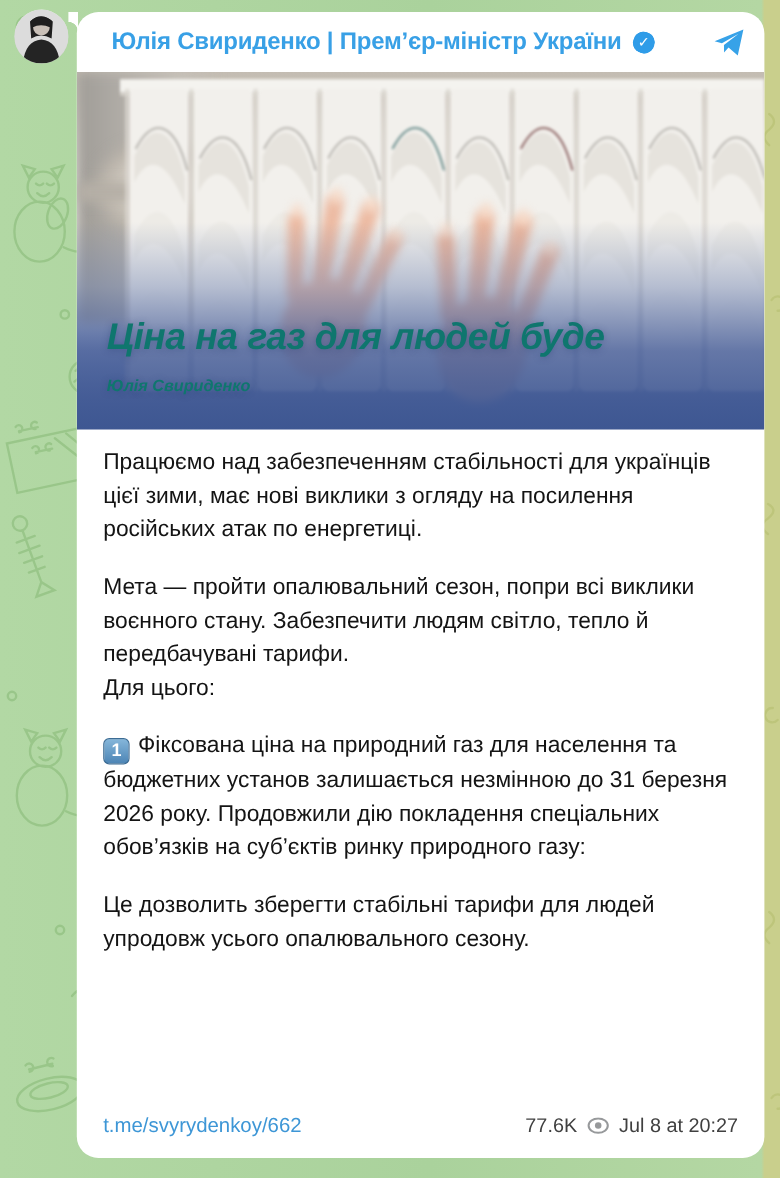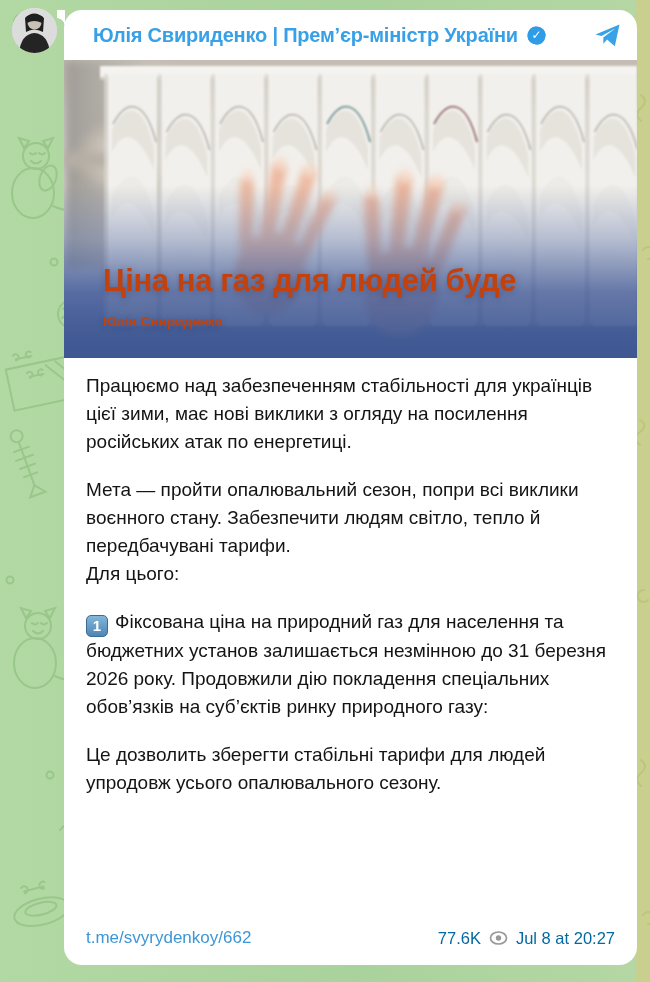--- a/index.html
+++ b/index.html
@@ -39,22 +39,22 @@
     background:linear-gradient(180deg,#c3bcb2 0%,#cdc6bd 8%,#dcd7d0 18%,#e9e6e1 40%,#e3e3e4 58%,#c2c9da 70%,#8296bf 82%,#54699f 92%,#3f5792 100%); }
   .wall-left { position:absolute; left:0; top:0; width:118px; height:210px;
     background:linear-gradient(90deg,#9f9c97 0%,#c6c1ba 72%,rgba(198,193,186,0) 100%); filter:blur(5px); }
   .valve { position:absolute; left:16px; top:58px; width:108px; height:78px; border-radius:50%;
     background:radial-gradient(ellipse at 50% 50%,#ded8d0 25%,#b8b1a7 68%,rgba(184,177,167,0) 100%); filter:blur(6px); }
   .pipe { position:absolute; left:0; top:92px; width:56px; height:16px; background:#b5afa6; filter:blur(5px); }
   .hero-art { position:absolute; inset:0; width:573px; height:298px; filter:blur(1.3px); }
   .hands-art { position:absolute; inset:0; width:573px; height:298px; filter:blur(3.5px); }
   .hero-overlay { position:absolute; inset:0;
     background:linear-gradient(180deg,rgba(130,150,195,0) 42%,rgba(108,128,175,0.45) 60%,rgba(76,98,155,0.85) 78%,rgba(62,87,146,0.98) 100%); }
-  .hero-text { position:absolute; left:39px; right:20px; bottom:28px; color:#c2410c;
-    text-shadow:0 1px 6px rgba(35,55,105,0.35); }
+  .hero-text { position:absolute; left:25px; right:20px; bottom:28px; color:#0f766e;
+    text-shadow:0 1px 6px rgba(35,55,105,0.35);font-style:italic; }
   .hero-title { font-size:31px; line-height:36px; font-weight:700; letter-spacing:-0.4px; margin-bottom:13px; }
   .hero-sub { font-size:13.5px; line-height:17px; }
   .hero-role { opacity:0.95; }
   .hero-name { font-weight:700;margin-top:14px; }
   .block { display:block; }
 
   
   .msg-body { flex:1 1 auto; padding:14px 26px 0 22px; font-size:19px; line-height:28px;
     color:#141414; overflow:hidden; }
   .para { margin:0 0 20px; }
@@ -62,21 +62,21 @@
   .keycap { display:inline-block; width:22px; height:22px; border-radius:5px; margin-right:7px;
     background:linear-gradient(180deg,#85b6da 0%,#4d85b5 100%); border:1px solid #3c6c94;
     color:#fff; font-size:15px; font-weight:700; text-align:center; line-height:20px; vertical-align:-3px; }
   .diamond { display:inline-block; width:14px; height:14px; margin:0 9px 0 2px; border-radius:2px;
     background:linear-gradient(135deg,#6db0f0 0%,#3b82d8 45%,#1f63c8 100%); transform:rotate(45deg); vertical-align:0px; }
   .bullet-row { display:block; }
 
   
   .msg-footer { flex:0 0 34px; display:flex; align-items:center; padding:0 22px 0 22px; margin-bottom:10px;gap:36px; }
   .post-link { font-size:17px; color:#3d96d6; text-decoration:none; }
-  .meta { margin-left:auto; display:flex; align-items:center; gap:8px; color:#0369a1; font-size:16.5px; }
+  .meta { margin-left:auto; display:flex; align-items:center; gap:8px; color:#404040; font-size:16.5px; }
   .eye { width:19px; height:14px; }
 </style>
 </head>
 <body>
 
 <div class="stage">
 
   <svg class="doodles" viewBox="0 0 650 982" fill="none" stroke="#8abb79" stroke-width="2" stroke-linecap="round" opacity="0.6">
     <path d="M14 22 a8 8 0 1 1 8 8 a4.5 4.5 0 1 1 2 -7"></path>
     <g transform="translate(8,140)">

